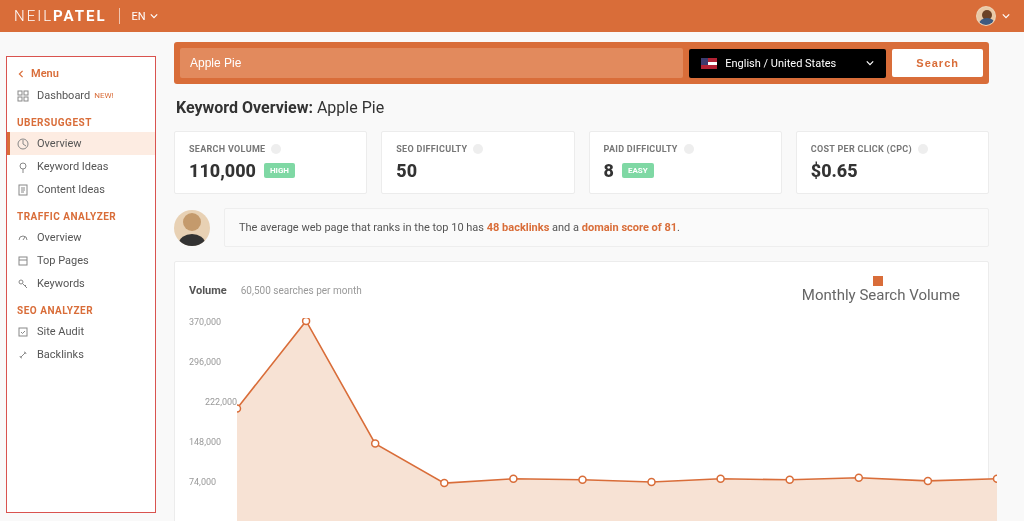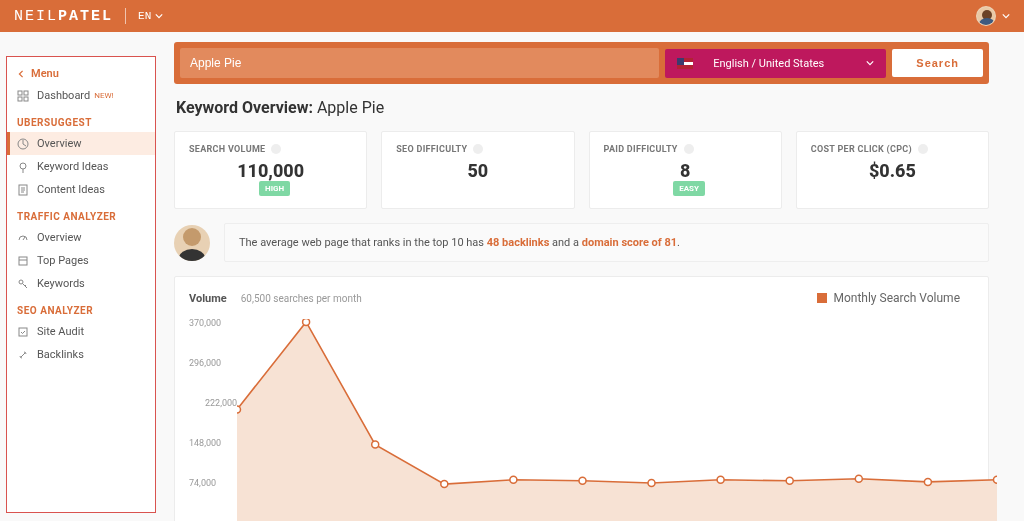--- a/index.html
+++ b/index.html
@@ -1,20 +1,20 @@
 <!DOCTYPE html>
 <html><head>
 <meta charset="utf-8">
 <style>
   * { box-sizing: border-box; margin: 0; padding: 0; }
   html, body { height: 100%; width: 100%; font-family: -apple-system, BlinkMacSystemFont, "Segoe UI", Roboto, Helvetica, Arial, sans-serif; font-size: 12px; color: #333; }
   body { background: #f9f9f9; overflow: hidden; }
 
   
-  .topbar { height: 32px; background: #d96d39; display: flex; align-items: center; padding: 0 14px; color: #fff; font-family: Liberation Mono, monospace; }
+  .topbar { height: 32px; background: #d96d39; display: flex; align-items: center; padding: 0 14px; color: #fff; }
   .brand { font-size: 15px; letter-spacing: 2px; font-weight: 300; }
   .brand b { font-weight: 700; }
   .vsep { width: 1px; height: 16px; background: rgba(255,255,255,0.6); margin: 0 12px; }
   .lang { display: flex; align-items: center; font-size: 11px; cursor: pointer; }
   .lang svg { margin-left: 4px; }
   .spacer { flex: 1; }
   .avatar-wrap { display: flex; align-items: center; cursor: pointer; }
   .avatar { width: 20px; height: 20px; border-radius: 50%; background: #e9c9a6; position: relative; overflow: hidden; border: 1px solid #fff3; }
   .avatar::before { content: ""; position: absolute; top: 3px; left: 5px; width: 10px; height: 10px; border-radius: 50%; background: #6b4226; }
   .avatar::after  { content: ""; position: absolute; bottom: -5px; left: 2px; width: 16px; height: 12px; border-radius: 50% 50% 0 0; background: #3d5a80; }
@@ -30,52 +30,52 @@
   .side-item.active { background: #fdece2; border-left: 3px solid #d96d39; padding-left: 7px; }
   .badge-new { color: #d96d39; font-size: 8px; margin-left: 4px; }
   .section-head { padding: 10px 10px 4px 10px; font-size: 10px; font-weight: 700; letter-spacing: .5px; color: #d96d39; }
 
   .main { flex: 1; padding: 10px 35px 0 18px; overflow: hidden; }
 
   
   .searchbar { background: #d96d39; border-radius: 3px; padding: 6px; display: flex; align-items: center; }
   .searchbar input { flex: 1; background: #e28a5d; border: none; color: #fff; padding: 8px 10px; border-radius: 2px; font-size: 12px; }
   .searchbar input::placeholder { color: #fff; }
-  .locale { display: flex; align-items: center; background: #be185d; color: #fff; padding: 8px 12px; margin-left: 6px; border-radius: 2px; cursor: pointer; font-size: 11px; gap: 12px; }
+  .locale { display: flex; align-items: center; background: #000000; color: #fff; padding: 8px 12px; margin-left: 6px; border-radius: 2px; cursor: pointer; font-size: 11px; }
   .locale .flag { width: 16px; height: 11px; background: linear-gradient(#b22234 0 33%, #fff 33% 66%, #b22234 66%); position: relative; margin-right: 8px; }
   .locale .flag::before { content: ""; position: absolute; top: 0; left: 0; width: 7px; height: 7px; background: #3c3b6e; }
   .locale svg { margin-left: 30px; }
   .search-btn { background: #fff; color: #d96d39; border: none; padding: 8px 24px; margin-left: 6px; border-radius: 2px; font-size: 11px; font-weight: 700; letter-spacing: 1px; cursor: pointer; }
 
   
   h1.title { margin: 14px 2px; font-size: 16px; font-weight: 400; color: #333; }
   h1.title b { font-weight: 700; }
 
   
   .cards { display: flex; gap: 14px; }
   .card { flex: 1; background: #fff; border: 1px solid #ececec; border-radius: 2px; padding: 12px 14px; }
   .card-head { display: flex; align-items: center; font-size: 9px; font-weight: 700; color: #777; letter-spacing: .3px; }
   .card-head .info { width: 10px; height: 10px; border-radius: 50%; background: #eee; margin-left: 6px; }
-  .card-val { display: flex; align-items: center; margin-top: 6px; font-size: 18px; font-weight: 800; color: #333; flex-direction: column; }
+  .card-val { display: flex; align-items: center; margin-top: 6px; font-size: 18px; font-weight: 800; color: #333; }
   .pill { font-size: 8px; font-weight: 700; padding: 3px 6px; border-radius: 2px; margin-left: 8px; color: #fff; }
 
   
   .insight { display: flex; align-items: center; margin-top: 14px; }
   .insight .face { width: 36px; height: 36px; border-radius: 50%; background: #e8d1b4; position: relative; overflow: hidden; margin-right: 14px; flex-shrink: 0; }
   .insight .face::before { content: ""; position: absolute; top: 3px; left: 9px; width: 18px; height: 18px; border-radius: 50%; background: #c49a6c; }
   .insight .face::after  { content: ""; position: absolute; bottom: -6px; left: 5px; width: 26px; height: 18px; border-radius: 50% 50% 0 0; background: #333; }
   .insight .text { flex: 1; background: #fafafa; border: 1px solid #eee; border-radius: 2px; padding: 12px 14px; font-size: 11px; color: #555; }
   .insight .text b { color: #d96d39; font-weight: 700; }
 
   
   .chart-card { background: #fff; border: 1px solid #ececec; border-radius: 2px; margin-top: 14px; padding: 14px 28px 0 14px; }
   .chart-top { display: flex; align-items: center; }
   .chart-title { font-size: 11px; font-weight: 700; color: #555; margin-right: 14px; }
   .chart-sub { font-size: 10px; color: #999; }
-  .legend { display: flex; align-items: center; font-size: 12px; color: #666; }
+  .legend { display: flex; align-items: center; font-size: 15px; color: #666; flex-direction: column; }
   .legend .sw { width: 10px; height: 10px; background: #d96d39; margin-right: 6px; }
   .chart-body { position: relative; height: 220px; margin-top: 14px; }
   .ylab { position: absolute; font-size: 9px; color: #999; transform: translateY(-50%); }
   svg.chart { position: absolute; left: 48px; top: 0; }
 </style>
 </head>
 <body>
 
 <div class="topbar">
   <div class="brand">

